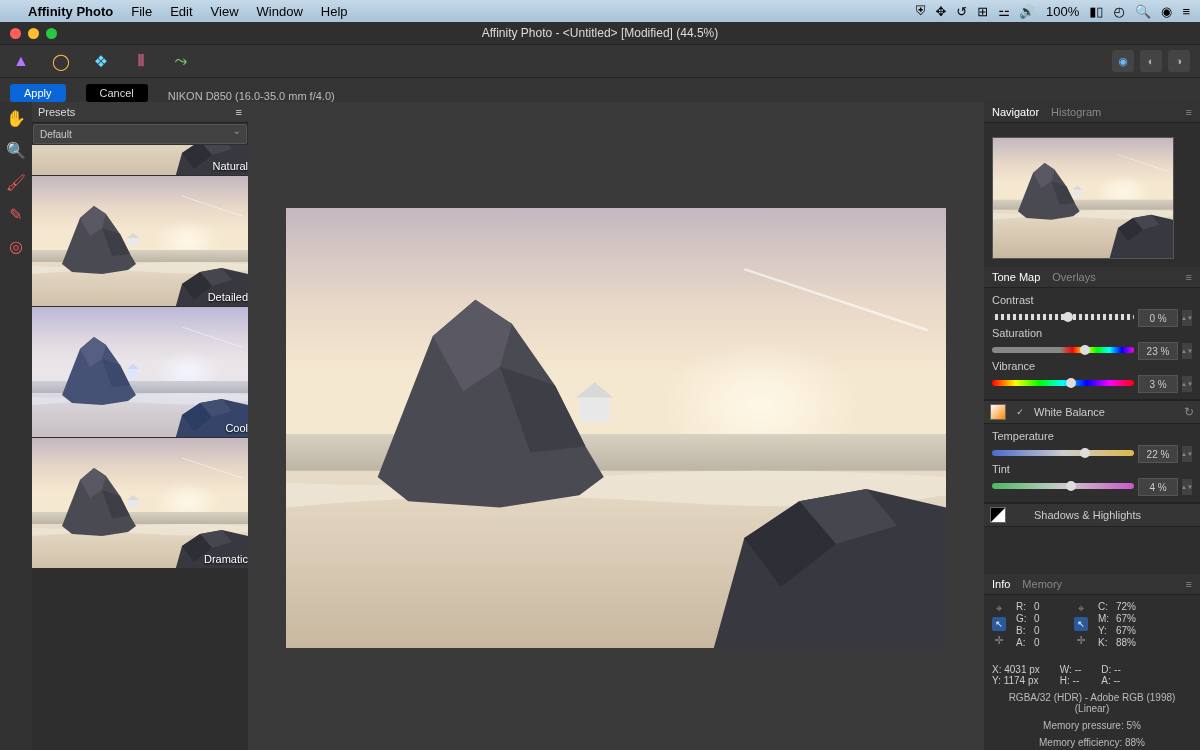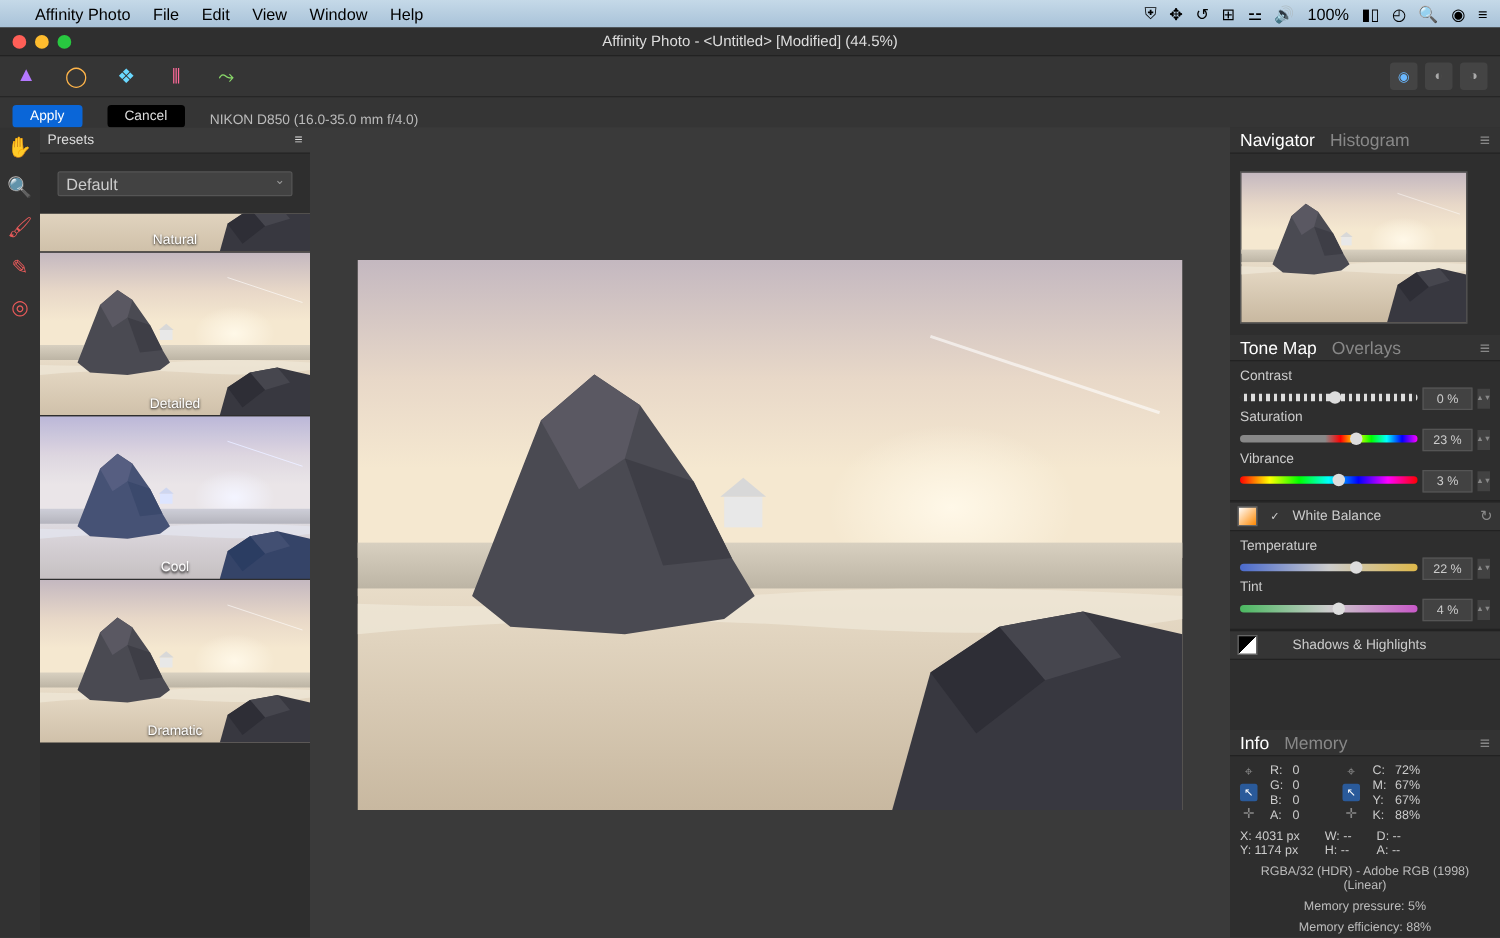--- a/index.html
+++ b/index.html
@@ -1,17 +1,17 @@
 <!DOCTYPE html>
 <html><head>
 <meta charset="utf-8">
 <style>
 html,body{margin:0;padding:0;width:1200px;height:750px;overflow:hidden;font-family:-apple-system,"Helvetica Neue",Arial,sans-serif;background:#3a3a3a;color:#ccc;font-size:11px;user-select:none}
 .menubar{height:22px;background:linear-gradient(#c5d9e8,#a8c2d8);display:flex;align-items:center;padding:0 10px;color:#000;font-size:13px;gap:18px}
-.menubar .app{font-weight:400}
+.menubar .app{font-weight:700}
 .menubar .right{margin-left:auto;display:flex;gap:10px;align-items:center}
 .menubar .icon{font-size:13px}
 .titlebar{height:22px;background:#2f2f2f;display:flex;align-items:center;position:relative}
 .traffic{display:flex;gap:7px;padding-left:10px}
 .traffic div{width:11px;height:11px;border-radius:50%}
 .traffic .r{background:#ff5f57}.traffic .y{background:#febc2e}.traffic .g{background:#28c840}
 .titlebar .title{position:absolute;left:0;right:0;text-align:center;color:#ddd;font-size:12px}
 .personabar{height:32px;background:#353535;border-top:1px solid #222;border-bottom:1px solid #222;display:flex;align-items:center;padding:0 10px;gap:18px}
 .personabar .p{width:22px;height:22px;display:flex;align-items:center;justify-content:center;font-size:16px}
 .personabar .right{margin-left:auto;display:flex;gap:6px}
@@ -20,30 +20,30 @@
 .btn{height:18px;padding:0 14px;border-radius:3px;font-size:11px;display:flex;align-items:center;justify-content:center}
 .btn.apply{background:#0a66d8;color:#fff}
 .btn.cancel{background:#000000;color:#ddd}
 .ctxinfo{color:#bbb;font-size:11px}
 .body{display:flex;height:652px}
 .toolbar{width:32px;background:#323232;display:flex;flex-direction:column;align-items:center;padding-top:5px;gap:10px}
 .toolbar .tool{width:22px;height:22px;display:flex;align-items:center;justify-content:center;font-size:16px}
 .presets{width:216px;background:#2e2e2e;display:flex;flex-direction:column}
 .panelhead{height:20px;background:#3a3a3a;display:flex;align-items:center;padding:0 6px;font-size:11px;color:#ddd;border-bottom:1px solid #222}
 .panelhead .flex{flex:1}
-.presetsel{margin:14px;height:18px;background:#424242;border:1px solid #555;border-radius:2px;padding:0 6px;display:flex;align-items:center;font-size:13px;color:#ccc;position:relative}
+.presetsel{margin:1px;height:18px;background:#424242;border:1px solid #555;border-radius:2px;padding:0 6px;display:flex;align-items:center;font-size:10px;color:#ccc;position:relative}
 .presetsel::after{content:"⌄";position:absolute;right:5px;top:0;font-size:10px;color:#999}
 .presetlist{flex:1;overflow:hidden}
 .preset{position:relative;margin:1px 0}
 .preset .thumb{width:100%;height:130px;display:block}
-.preset .name{position:absolute;bottom:3px;left:0;right:0;text-align:center;color:#fff;font-size:11px;text-shadow:0 1px 2px #000}
+.preset .name{position:absolute;bottom:3px;left:0;right:0;text-align:right;color:#fff;font-size:11px;text-shadow:0 1px 2px #000}
 .canvas{flex:1;background:#3a3a3a;display:flex;align-items:center;justify-content:center;position:relative}
 .canvas .img{width:660px;height:440px}
 .rightpanels{width:216px;background:#2e2e2e;display:flex;flex-direction:column}
-.tabs{height:20px;background:#333;display:flex;align-items:center;gap:12px;padding:0 8px;font-size:14px;border-bottom:1px solid #222}
+.tabs{height:20px;background:#333;display:flex;align-items:center;gap:12px;padding:0 8px;font-size:11px;border-bottom:1px solid #222}
 .tabs .tab.active{color:#fff}.tabs .tab{color:#888}
 .tabs .menu{margin-left:auto;color:#888}
 .nav{padding:6px 8px}
 .zoomrow{display:flex;align-items:center;gap:6px;font-size:11px}
 .zoomrow .track{flex:1;height:4px;background:#555;border-radius:2px;position:relative}
 .zoomrow .thumb{position:absolute;top:-3px;width:10px;height:10px;background:#ccc;border-radius:50%}
 .valbox{width:38px;height:16px;background:#424242;border:1px solid #555;display:flex;align-items:center;justify-content:center;font-size:10px}
 .circlebtn{width:14px;height:14px;border:1px solid #888;border-radius:50%;display:flex;align-items:center;justify-content:center;font-size:10px;color:#aaa}
 .navthumb{margin-top:8px;width:180px;height:120px;border:1px solid #555;margin-left:auto;margin-right:auto}
 .adjust{padding:6px 8px;border-bottom:1px solid #222}
@@ -58,21 +58,21 @@
 .rainbow{background:linear-gradient(90deg,#f00,#ff0,#0f0,#0ff,#00f,#f0f,#f00)}
 .temp-grad{background:linear-gradient(90deg,#4a6acc,#ccc,#deb84a)}
 .tint-grad{background:linear-gradient(90deg,#4ab860,#ccc,#c858c8)}
 .sectionhead{height:22px;background:#353535;display:flex;align-items:center;gap:8px;padding:0 6px;font-size:11px;border-top:1px solid #222;border-bottom:1px solid #222}
 .sectionhead .sw{width:14px;height:14px;border:1px solid #666}
 .sectionhead .chk{width:12px;height:12px;display:flex;align-items:center;justify-content:center;font-size:9px}
 .sectionhead .reset{margin-left:auto;font-size:12px;color:#888}
 .info{padding:6px 8px;font-size:10px;color:#ccc}
 .info .pick{width:14px;height:14px;background:#2a5a9a;display:flex;align-items:center;justify-content:center;font-size:9px;color:#fff;border-radius:2px}
 .info .cross{width:14px;height:14px;display:flex;align-items:center;justify-content:center;font-size:11px;color:#888}
-.inforow{display:flex;gap:20px;margin-top:6px}
+.inforow{display:flex;gap:20px;margin-top:16px}
 .infometa{text-align:center;margin-top:6px;font-size:10px;color:#bbb}
 </style>
 </head>
 <body>
 
 <div class="menubar">
   <span></span>
   <span class="app">Affinity Photo</span>
   <span>File</span>
   <span>Edit</span>

